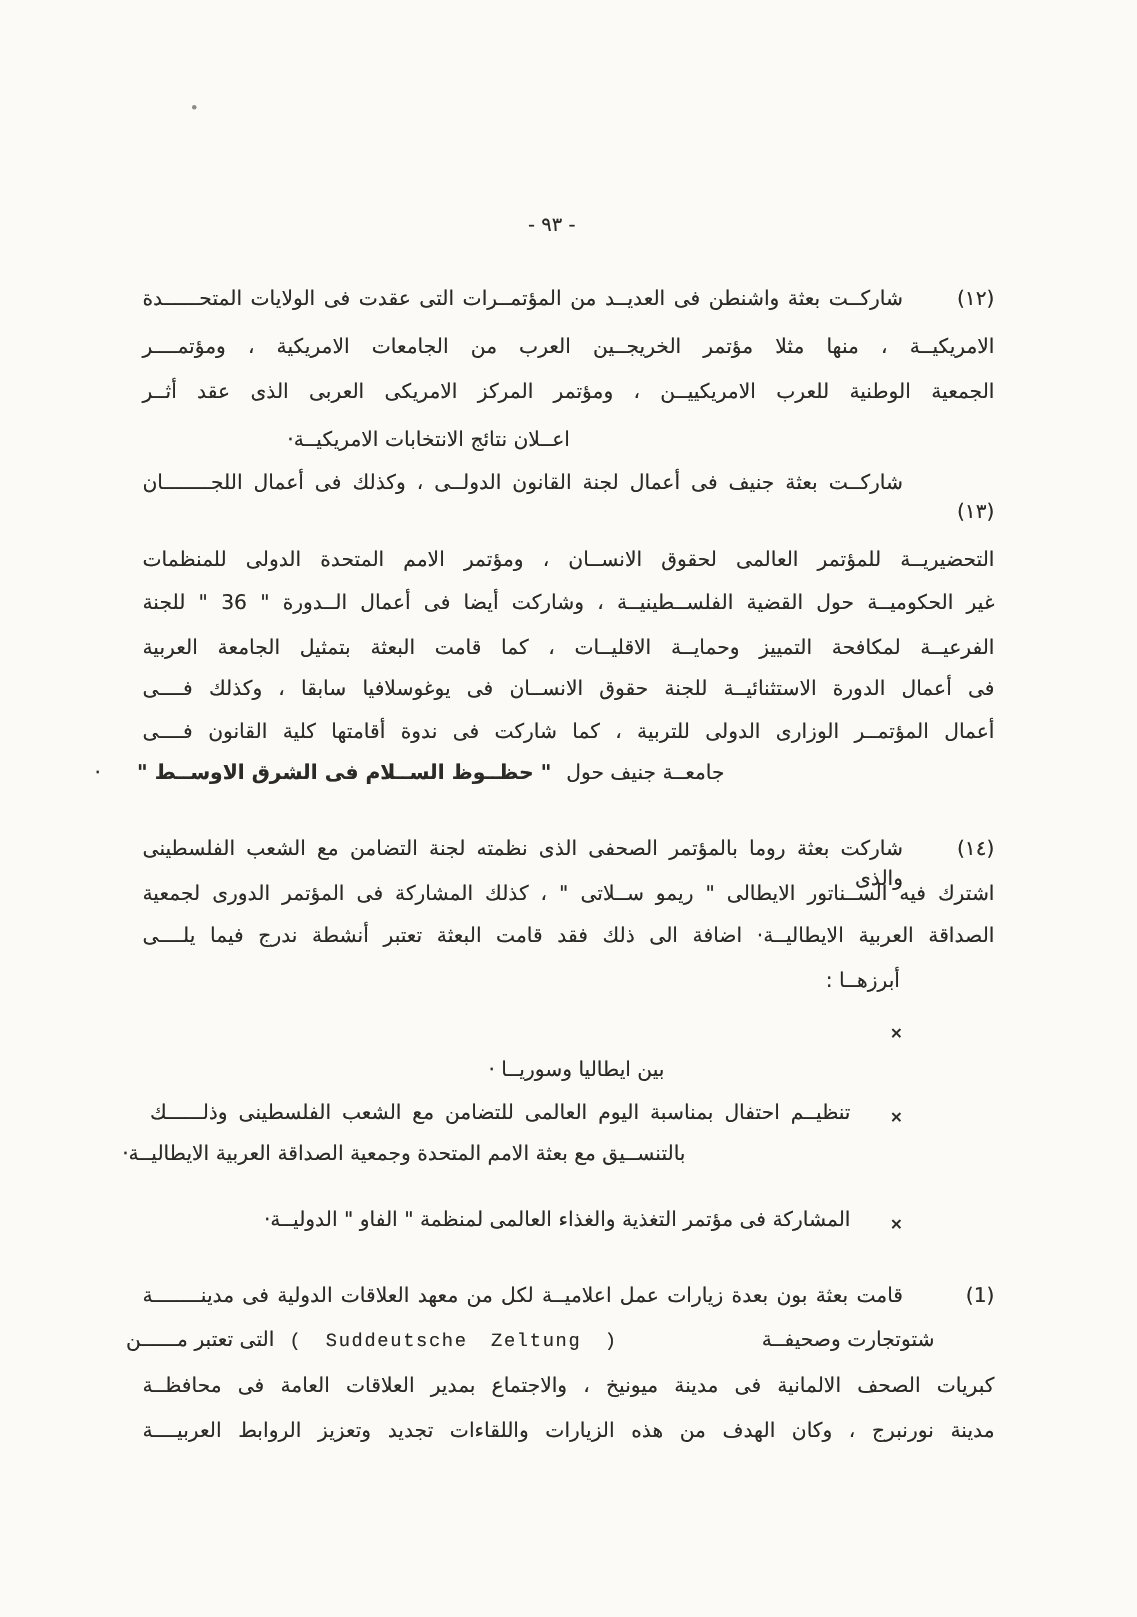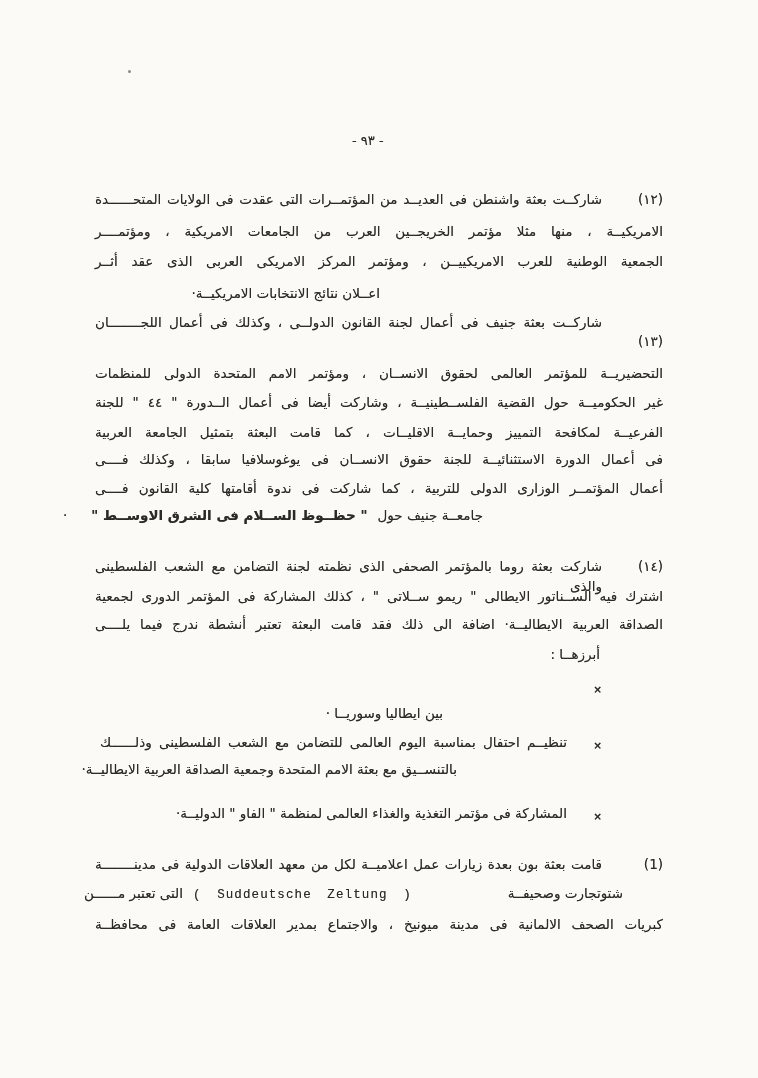--- a/index.html
+++ b/index.html
@@ -42,32 +42,32 @@
     border-radius:50%;background:rgba(50,48,44,.55);
   }
 </style>
 </head>
 <body>
 
 <div class="page">
 
   <div class="artifact-dot"></div>
 
-  <div class="line s pageno" style="top:131px;left:352px;">- ٩٣ -</div>
+  <div class="line s pageno" style="top:141px;left:352px;">- ٩٣ -</div>
 
   <div class="line s pnum" style="top:189px;">(١٢)</div>
   <div class="line j" style="top:189px;right:156px;width:507px;">شاركــت بعثة واشنطن فى العديــد من المؤتمــرات التى عقدت فى الولايات المتحــــــدة</div>
   <div class="line j" style="top:221px;right:95px;width:568px;">الامريكيــة ، منها مثلا مؤتمر الخريجــين العرب من الجامعات الامريكية ، ومؤتمــــر</div>
   <div class="line j" style="top:251px;right:95px;width:568px;">الجمعية الوطنية للعرب الامريكييــن ، ومؤتمر المركز الامريكى العربى الذى عقد أثــر</div>
   <div class="line s" style="top:283px;right:378px;">اعــلان نتائج الانتخابات الامريكيــة·</div>
 
   <div class="line s pnum" style="top:331px;">(١٣)</div>
   <div class="line j" style="top:312px;right:156px;width:507px;">شاركــت بعثة جنيف فى أعمال لجنة القانون الدولــى ، وكذلك فى أعمال اللجــــــــان</div>
   <div class="line j" style="top:363px;right:95px;width:568px;">التحضيريــة للمؤتمر العالمى لحقوق الانســان ، ومؤتمر الامم المتحدة الدولى للمنظمات</div>
-  <div class="line j" style="top:392px;right:95px;width:568px;">غير الحكوميــة حول القضية الفلســطينيــة ، وشاركت أيضا فى أعمال الــدورة " ٤٤ " للجنة</div>
+  <div class="line j" style="top:392px;right:95px;width:568px;">غير الحكوميــة حول القضية الفلســطينيــة ، وشاركت أيضا فى أعمال الــدورة " 36 " للجنة</div>
   <div class="line j" style="top:422px;right:95px;width:568px;">الفرعيــة لمكافحة التمييز وحمايــة الاقليــات ، كما قامت البعثة بتمثيل الجامعة العربية</div>
   <div class="line j" style="top:449px;right:95px;width:568px;">فى أعمال الدورة الاستثنائيــة للجنة حقوق الانســان فى يوغوسلافيا سابقا ، وكذلك فــــى</div>
   <div class="line j" style="top:478px;right:95px;width:568px;">أعمال المؤتمــر الوزارى الدولى للتربية ، كما شاركت فى ندوة أقامتها كلية القانون فــــى</div>
   <div class="line" style="top:505px;right:275px;">
     <span>جامعــة جنيف حول</span><span class="bq">" حظــوظ الســلام فى الشرق الاوســط "</span><span class="enddot">·</span>
   </div>
 
   <div class="line s pnum" style="top:556px;">(١٤)</div>
   <div class="line j" style="top:556px;right:156px;width:507px;">شاركت بعثة روما بالمؤتمر الصحفى الذى نظمته لجنة التضامن مع الشعب الفلسطينى والذى</div>
   <div class="line j" style="top:586px;right:95px;width:568px;">اشترك فيه الســناتور الايطالى " ريمو ســلاتى " ، كذلك المشاركة فى المؤتمر الدورى لجمعية</div>
@@ -85,14 +85,15 @@
   <div class="line s" style="top:803px;right:191px;">المشاركة فى مؤتمر التغذية والغذاء العالمى لمنظمة " الفاو " الدوليــة·</div>
 
   <div class="line s pnum" style="top:854px;">(1)</div>
   <div class="line j" style="top:854px;right:156px;width:507px;">قامت بعثة بون بعدة زيارات عمل اعلاميــة لكل من معهد العلاقات الدولية فى مدينــــــــة</div>
   <div class="line l2flex" style="top:883px;right:135px;">
     <span class="seg-right">شتوتجارت وصحيفــة</span>
     <span class="seg-latin">( Suddeutsche Zeltung )</span>
     <span>التى تعتبر مــــــن</span>
   </div>
   <div class="line j" style="top:914px;right:95px;width:568px;">كبريات الصحف الالمانية فى مدينة ميونيخ ، والاجتماع بمدير العلاقات العامة فى محافظــة</div>
+  <div class="line j" style="top:944px;right:95px;width:568px;">مدينة نورنبرج ، وكان الهدف من هذه الزيارات واللقاءات تجديد وتعزيز الروابط العربيــــة</div>
 
 </div>
 
 </body></html>

